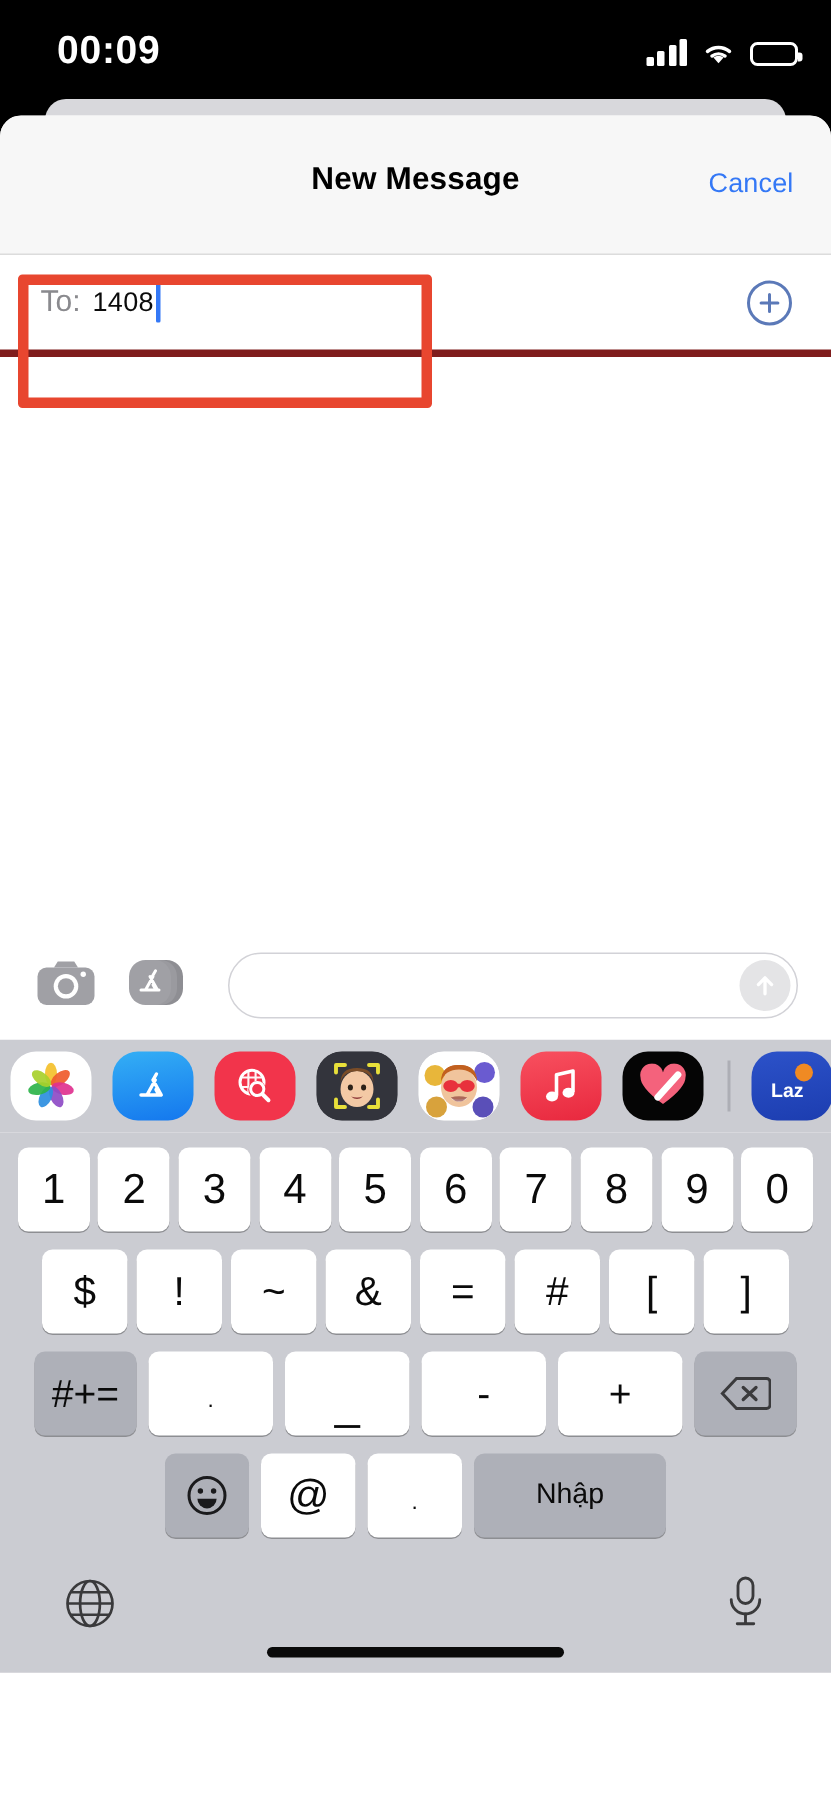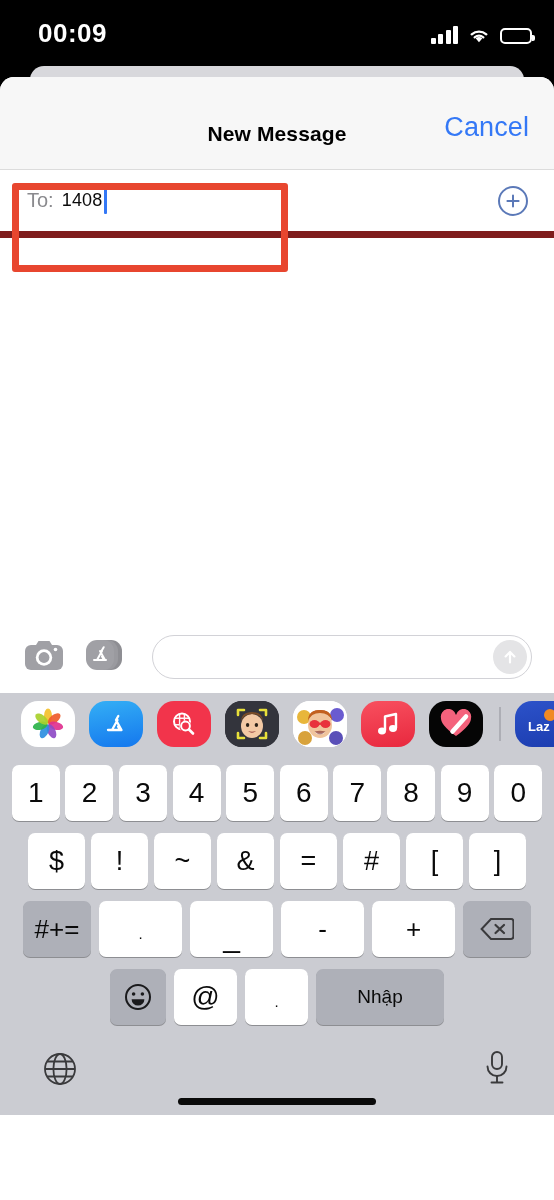--- a/index.html
+++ b/index.html
@@ -51,33 +51,33 @@
     position: absolute; top: 77px; left: 0; width: 554px; height: 1123px;
     background: #fff; border-radius: 14px 14px 0 0; overflow: hidden;
   }
 
   
   .navbar {
     position: relative; height: 93px; background: #F7F7F7;
     border-bottom: 1px solid #DCDCDC;
   }
   .nav-title {
-    position: absolute; left: 0; right: 0; top: 45px;
+    position: absolute; left: 0; right: 0; top: 31px;
     text-align: center; font-size: 21px; font-weight: bold; color: #000;
     letter-spacing: 0.1px;
   }
   .nav-cancel {
     position: absolute; right: 25px; top: 35px;
-    font-size: 27px; color: #3478F6; letter-spacing: 0.1px;
+    font-size: 18px; color: #3478F6; letter-spacing: 0.1px;
   }
 
   
   .tofield {
     position: relative; height: 68px; background: #fff;
-    border-bottom: 7px solid #7f1d1d;
+    border-bottom: 5px solid #7f1d1d;
     display: flex; align-items: center;
   }
   .to-label {
     margin-left: 27px; font-size: 20px; color: #8A8A8E;
   }
   .to-value {
     margin-left: 8px; font-size: 18px; color: #0B0B0B; letter-spacing: 0.2px;
   }
   .caret {
     width: 3px; height: 26px; background: #3478F6; margin-left: 1px;
@@ -115,21 +115,21 @@
   }
   .send-btn {
     position: absolute; right: 4px; top: 50%; transform: translateY(-50%);
     width: 34px; height: 34px; border-radius: 50%; background: #E4E4E6;
     display: flex; align-items: center; justify-content: center;
   }
 
   
   .appdrawer {
     height: 62px; background: #CBCCD2;
-    display: flex; align-items: center; padding-left: 21px;
+    display: flex; align-items: center; padding-left: 7px;
     overflow: hidden; gap: 14px;
   }
   .appicon {
     width: 54px; height: 46px; border-radius: 17px; flex: 0 0 auto;
     display: flex; align-items: center; justify-content: center;
     position: relative; overflow: hidden;
   }
   .drawer-div {
     width: 2px; height: 34px; background: #ADAEB5; flex: 0 0 auto;
     margin-left: 2px;

